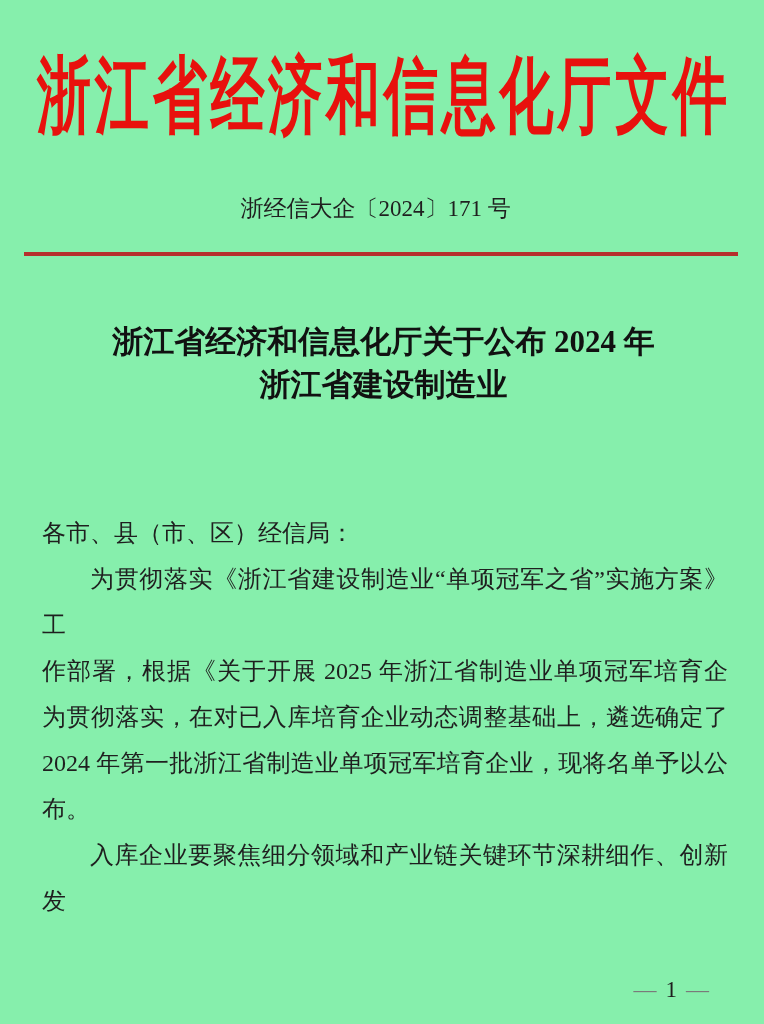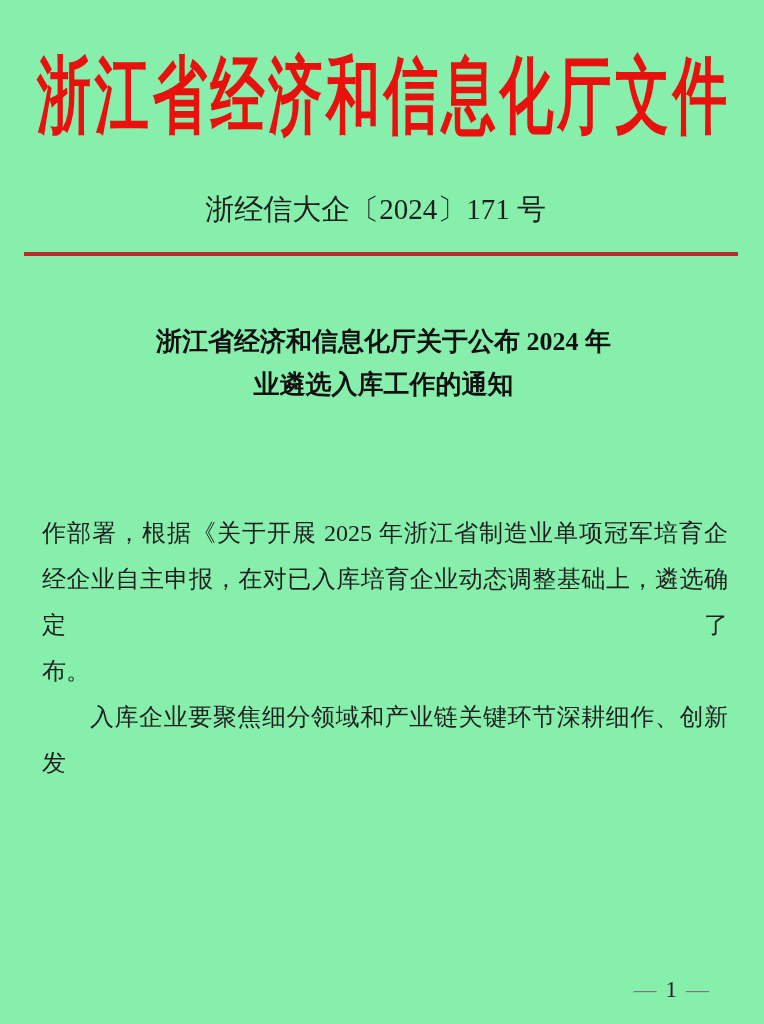--- a/index.html
+++ b/index.html
@@ -31,40 +31,40 @@
     transform: scaleY(1.55);
     transform-origin: 50% 0;
     white-space: normal;
   }
 
   
   .docnum {
     position: absolute;
     top: 192px; left: 0; right: 13px;
     text-align: center;
-    font-size: 29px;
+    font-size: 23px;
     line-height: 34px;
     color: #1f1f1f;
   }
 
   
   .red-rule {
     position: absolute;
     top: 252px; left: 24px; right: 26px;
     height: 4px;
     background: #b5302c;
   }
 
   
   .title {
     position: absolute;
     top: 320px; left: 3px; right: 0;
     text-align: center;
     font-weight: bold;
-    font-size: 26px;
+    font-size: 31px;
     line-height: 43px;
     color: #111111;
   }
 
   
   .body-text {
     position: absolute;
     top: 510px; left: 42px; right: 36px;
     font-size: 24px;
     line-height: 46px;
@@ -101,27 +101,30 @@
   <div class="banner">
     <div class="banner-text">浙江省经济和信息化厅文件</div>
   </div>
 
   <div class="docnum">浙经信大企〔2024〕171 号</div>
 
   <div class="red-rule"></div>
 
   <div class="title">
     <div class="title-line">浙江省经济和信息化厅关于公布 2024 年</div>
-    <div class="title-line">业遴选入库工作的通知</div>
+    <div class="title-line">浙江省建设制造业</div>
   </div>
 
   <div class="body-text">
+    <div class="line">各市、县（市、区）经信局：</div>
 
+    <div class="line just indent">为贯彻落实《浙江省建设制造业“单项冠军之省”实施方案》工</div>
     <div class="line just">作部署，根据《关于开展 2025 年浙江省制造业单项冠军培育企</div>
-    <div class="line just">经企业自主申报，在对已入库培育企业动态调整基础上，遴选确定了</div>
+    <div class="line just">为贯彻落实，在对已入库培育企业动态调整基础上，遴选确定了</div>
+    <div class="line just">2024 年第一批浙江省制造业单项冠军培育企业，现将名单予以公</div>
     <div class="line">布。</div>
 
     <div class="line just indent">入库企业要聚焦细分领域和产业链关键环节深耕细作、创新发</div>
 
   </div>
 
   <div class="footer">
     <span class="dash">—</span><span class="pagenum">1</span><span class="dash">—</span>
   </div>
 

